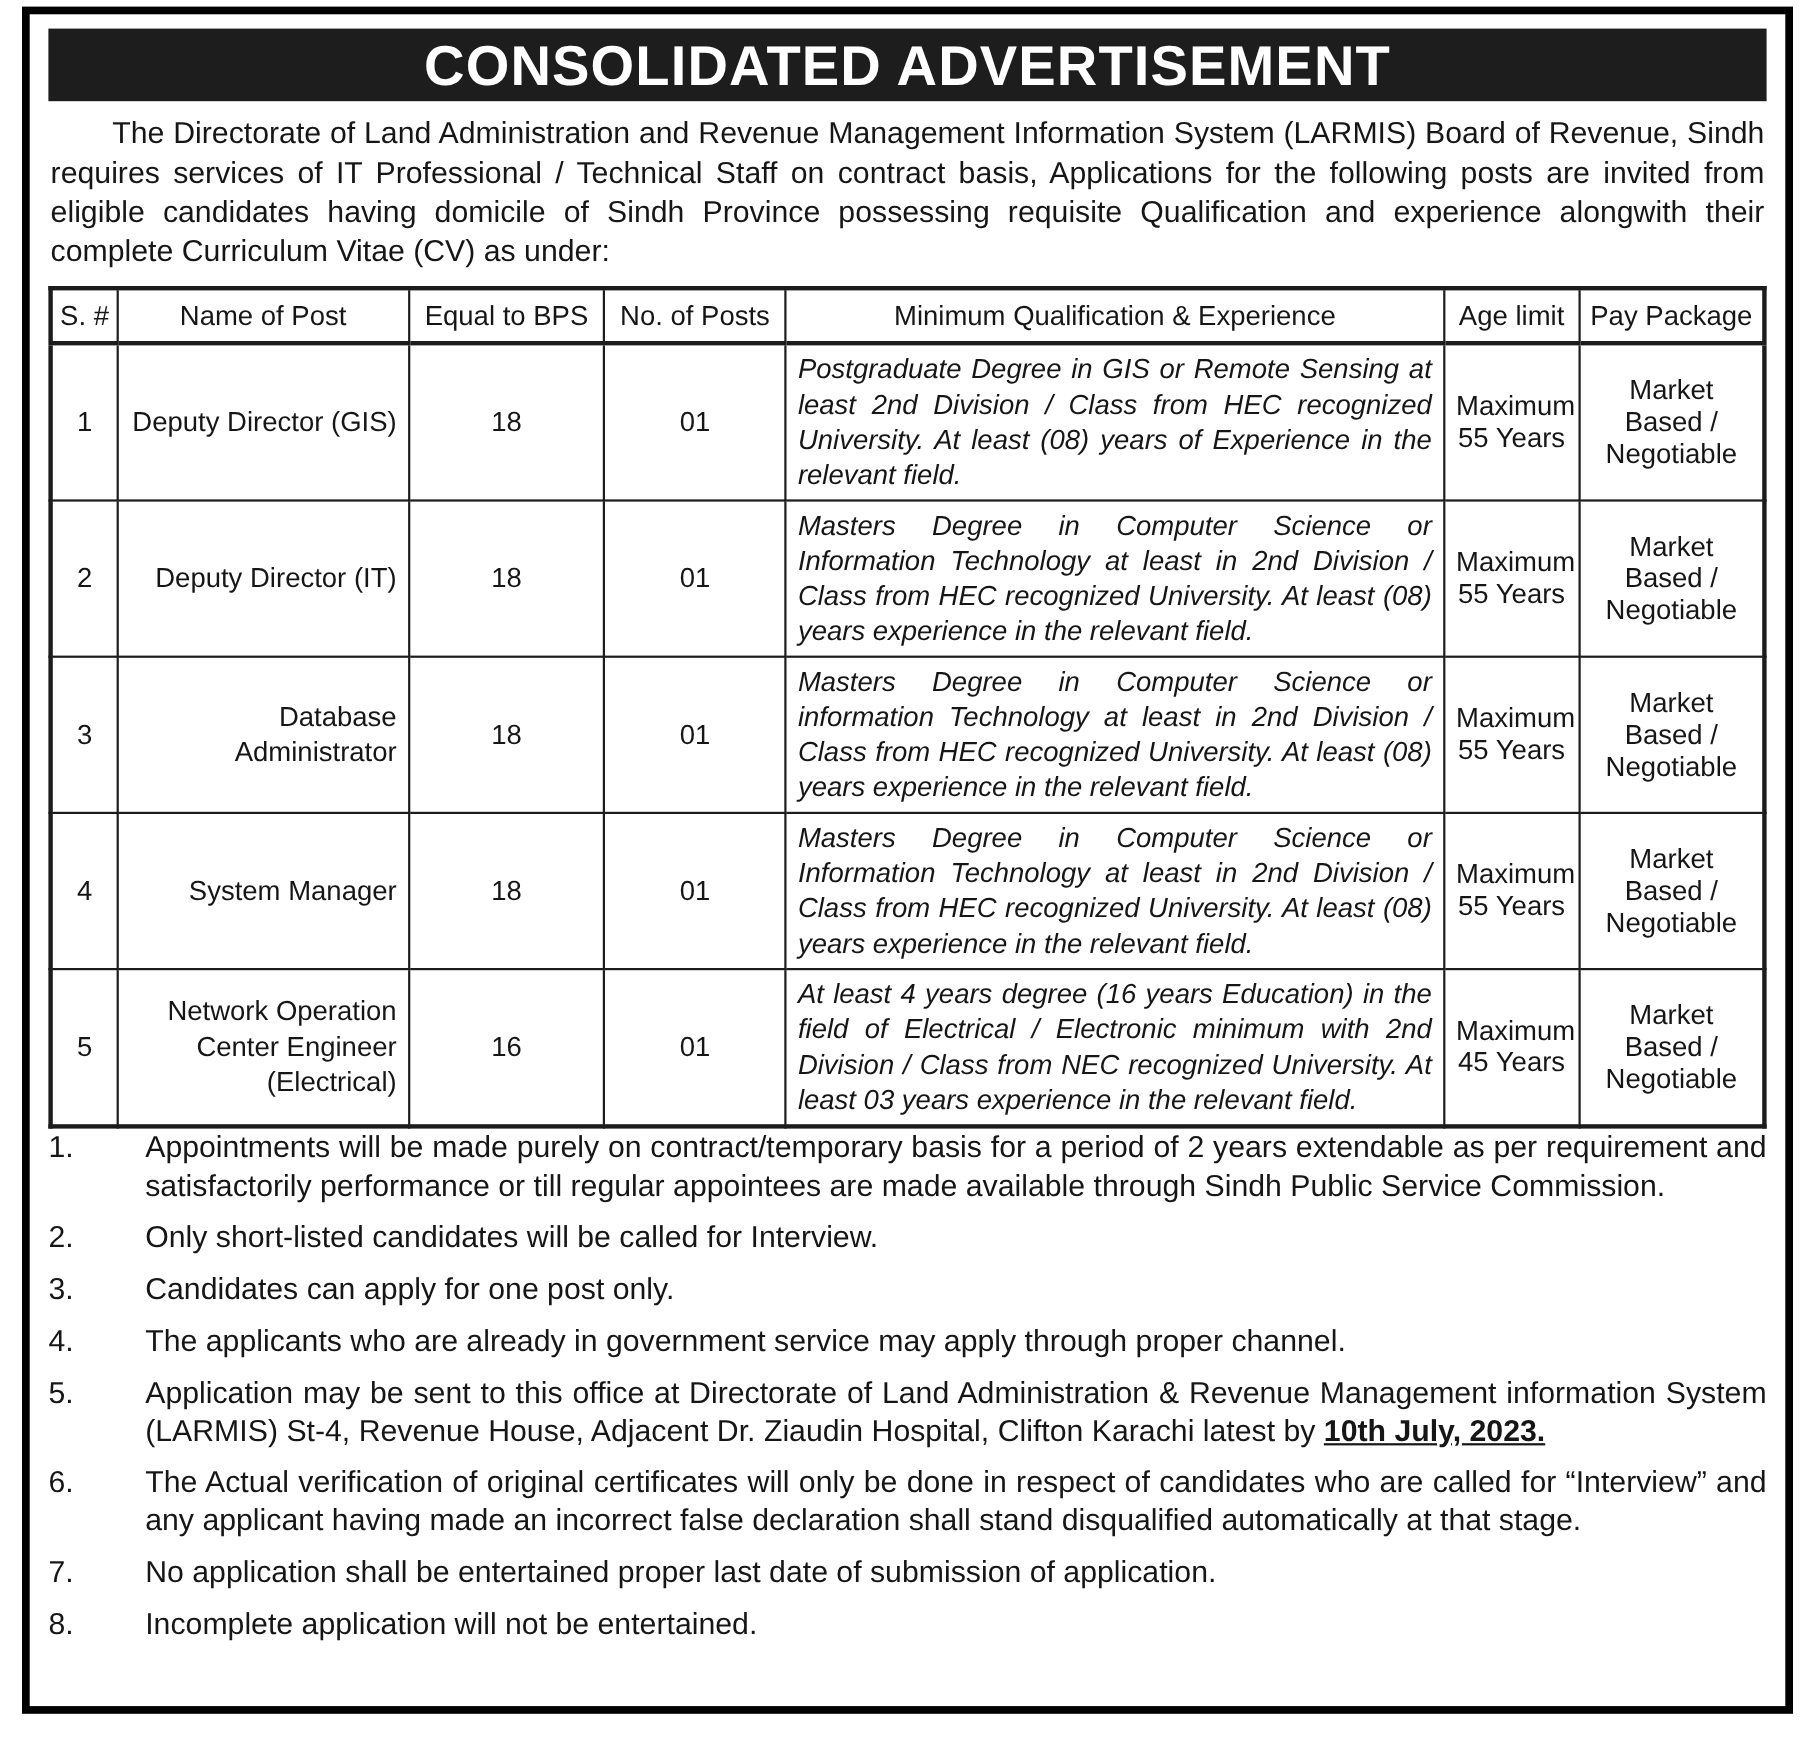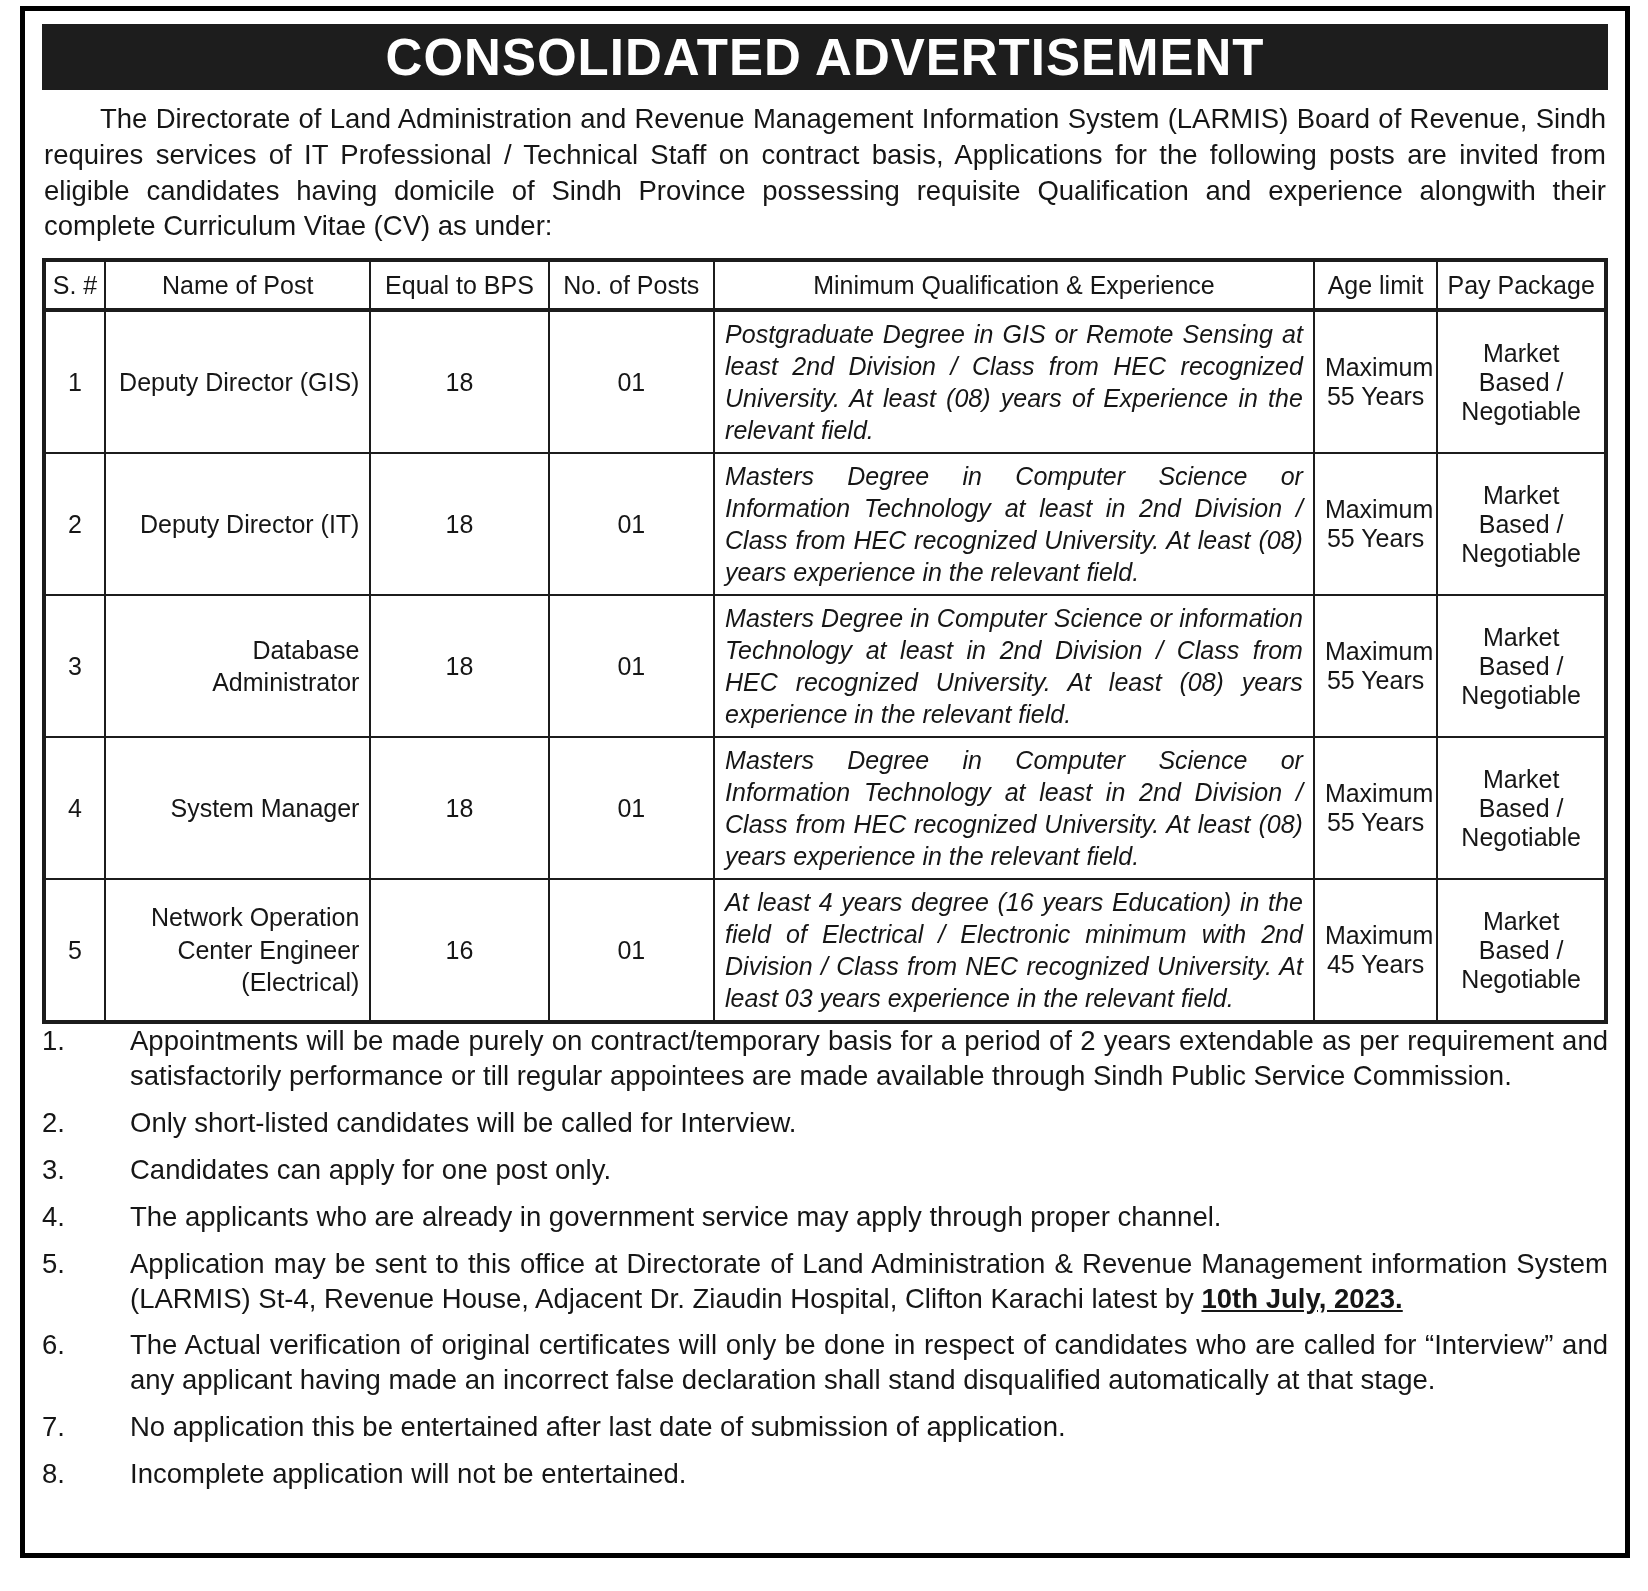--- a/index.html
+++ b/index.html
@@ -12,21 +12,21 @@
     position: relative;
     width: 1648px;
     height: 1591px;
     background: #ffffff;
     overflow: hidden;
   }
   .ad-frame {
     position: absolute;
     left: 20px; top: 6px;
     width: 1610px; height: 1552px;
-    border: 5px solid #000000;
+    border: 7px solid #000000;
     box-sizing: border-box;
     padding: 13px 17px 10px 17px;
     display: flex;
     flex-direction: column;
     overflow: hidden;
     background: #ffffff;
   }
   .title-bar {
     background: #1d1d1d;
     color: #ffffff;
@@ -194,21 +194,21 @@
       <div class="note-item">
         <span class="note-num">5.</span>
         <span class="note-text"><span>Application may be sent to this office at Directorate of Land Administration &amp; Revenue Management information System (LARMIS) St-4, Revenue House, Adjacent Dr. Ziaudin Hospital, Clifton Karachi latest by </span><span class="hl">10th July, 2023.</span></span>
       </div>
       <div class="note-item">
         <span class="note-num">6.</span>
         <span class="note-text"><span>The Actual verification of original certificates will only be done in respect of candidates who are called for “Interview” and any applicant having made an incorrect false declaration shall stand disqualified automatically at that stage.</span><span class="hl"></span></span>
       </div>
       <div class="note-item">
         <span class="note-num">7.</span>
-        <span class="note-text"><span>No application this be entertained after last date of submission of application.</span><span class="hl"></span></span>
+        <span class="note-text"><span>No application shall be entertained proper last date of submission of application.</span><span class="hl"></span></span>
       </div>
       <div class="note-item">
         <span class="note-num">8.</span>
         <span class="note-text"><span>Incomplete application will not be entertained.</span><span class="hl"></span></span>
       </div>
 
     </div>
 
   </div>
 </div>

